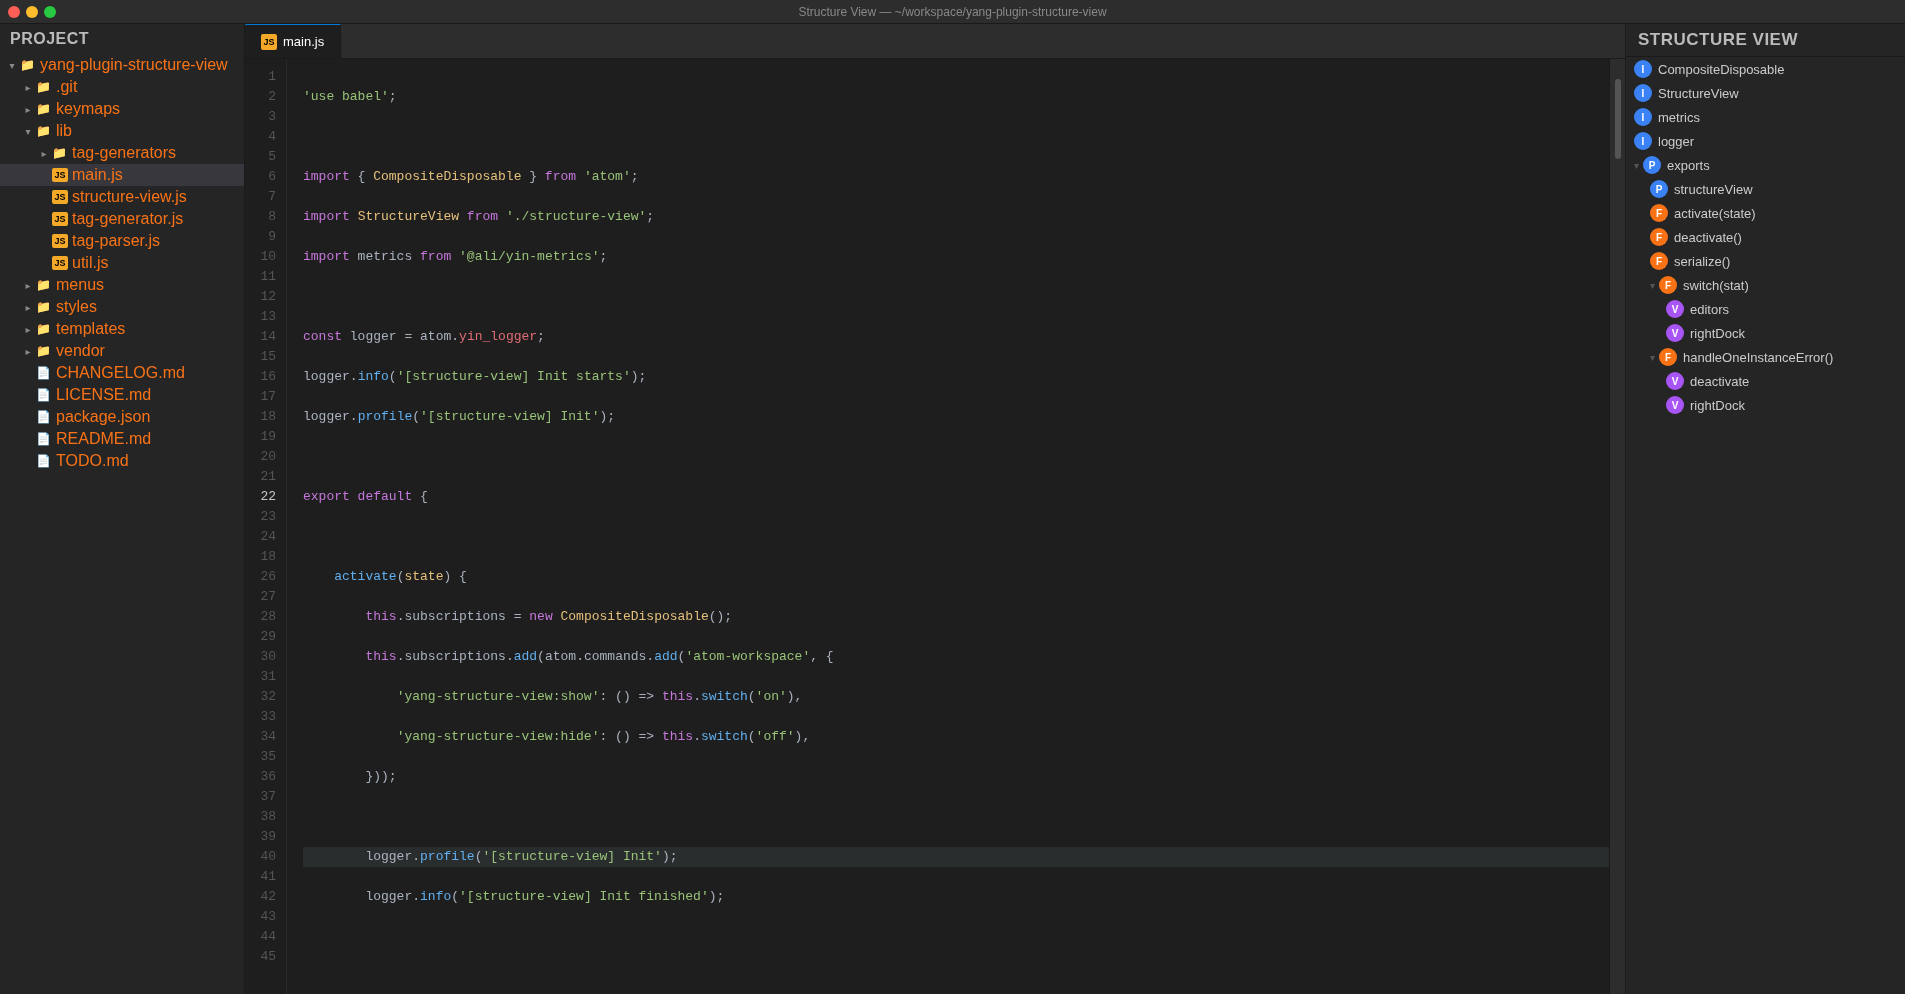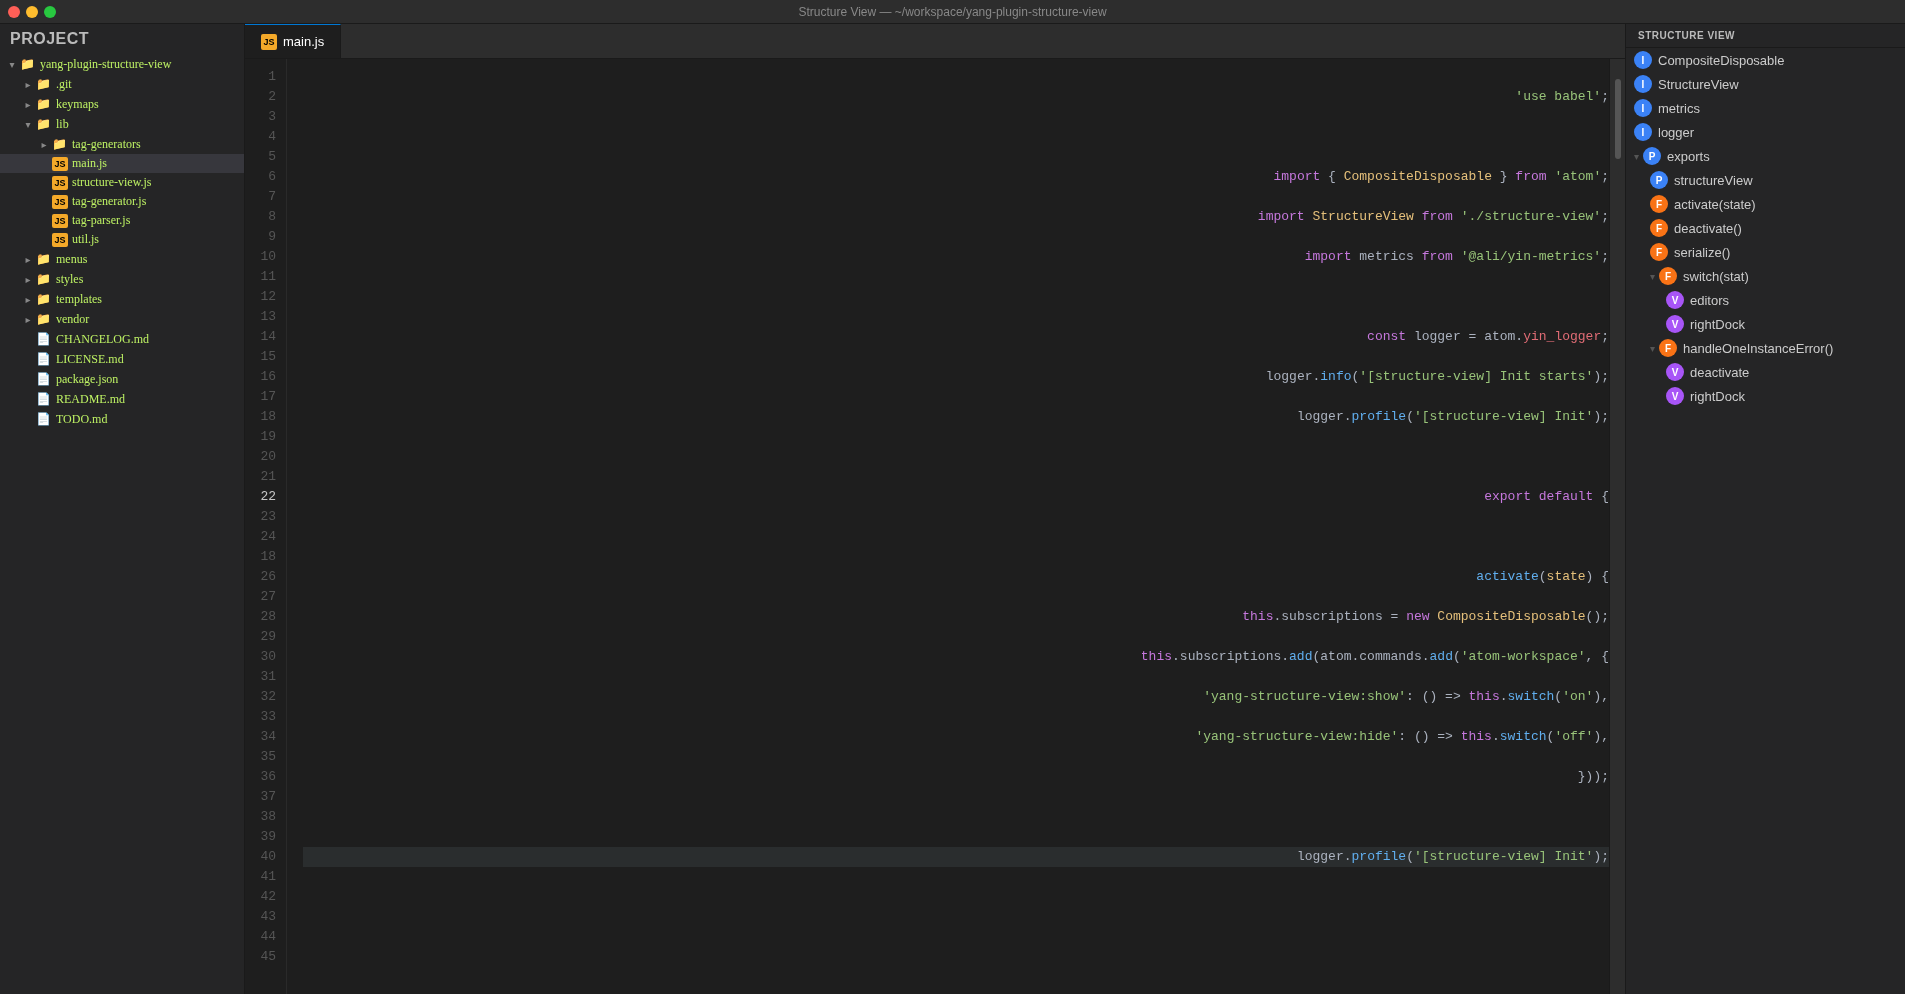--- a/index.html
+++ b/index.html
@@ -89,23 +89,22 @@
       width: 16px;
       height: 16px;
       flex-shrink: 0;
       display: inline-flex;
       align-items: center;
       justify-content: center;
       font-size: 12px;
       margin-right: 4px;
     }
     .item-label {
-      font-size: 12px;
-      color: #bef264;
-      font-family: Liberation Serif, serif;
+      font-size: 16px;
+      color: #f97316;
     }
 
     
     .editor-area {
       flex: 1;
       display: flex;
       flex-direction: column;
       overflow: hidden;
       background: #1e1e1e;
     }
@@ -173,21 +172,20 @@
     .line-num.current { color: #c6c6c6; }
     .code-content {
       flex: 1;
       padding: 8px 0 8px 16px;
       overflow-x: auto;
       white-space: pre;
     }
     .code-line {
       line-height: 20px;
       min-height: 20px;
-      text-align: right;
     }
     .code-line.highlighted { background: #2a2d2e; }
 
     
     .kw { color: #c678dd; }
     .str { color: #98c379; }
     .fn { color: #61afef; }
     .var { color: #e5c07b; }
     .punc { color: #abb2bf; }
     .prop { color: #e06c75; }
@@ -198,21 +196,21 @@
     .structure-panel {
       width: 280px;
       background: #252526;
       border-left: 1px solid #1a1a1a;
       display: flex;
       flex-direction: column;
       flex-shrink: 0;
     }
     .structure-header {
       padding: 6px 12px;
-      font-size: 10px;
+      font-size: 17px;
       text-transform: uppercase;
       color: #bbb;
       letter-spacing: 0.5px;
       font-weight: 600;
       border-bottom: 1px solid #1a1a1a;
     }
     .struct-item {
       display: flex;
       align-items: center;
       padding: 3px 8px;
@@ -449,20 +447,21 @@
 <div class="code-line"><span class="kw">export default</span><span class="plain"> {</span></div>
 <div class="code-line"> </div>
 <div class="code-line"><span class="plain">    </span><span class="fn">activate</span><span class="punc">(</span><span class="var">state</span><span class="punc">) {</span></div>
 <div class="code-line"><span class="plain">        </span><span class="kw">this</span><span class="punc">.</span><span class="plain">subscriptions </span><span class="punc">=</span><span class="plain"> </span><span class="kw">new</span><span class="plain"> </span><span class="cls">CompositeDisposable</span><span class="punc">();</span></div>
 <div class="code-line"><span class="plain">        </span><span class="kw">this</span><span class="punc">.</span><span class="plain">subscriptions</span><span class="punc">.</span><span class="fn">add</span><span class="punc">(</span><span class="plain">atom</span><span class="punc">.</span><span class="plain">commands</span><span class="punc">.</span><span class="fn">add</span><span class="punc">(</span><span class="str">'atom-workspace'</span><span class="punc">, {</span></div>
 <div class="code-line"><span class="plain">            </span><span class="str">'yang-structure-view:show'</span><span class="punc">:</span><span class="plain"> </span><span class="punc">() =&gt;</span><span class="plain"> </span><span class="kw">this</span><span class="punc">.</span><span class="fn">switch</span><span class="punc">(</span><span class="str">'on'</span><span class="punc">),</span></div>
 <div class="code-line"><span class="plain">            </span><span class="str">'yang-structure-view:hide'</span><span class="punc">:</span><span class="plain"> </span><span class="punc">() =&gt;</span><span class="plain"> </span><span class="kw">this</span><span class="punc">.</span><span class="fn">switch</span><span class="punc">(</span><span class="str">'off'</span><span class="punc">),</span></div>
 <div class="code-line"><span class="plain">        </span><span class="punc">}));</span></div>
 <div class="code-line"> </div>
 <div class="code-line highlighted"><span class="plain">        logger</span><span class="punc">.</span><span class="fn">profile</span><span class="punc">(</span><span class="str">'[structure-view] Init'</span><span class="punc">);</span></div>
+<div class="code-line"><span class="plain">        logger</span><span class="punc">.</span><span class="fn">info</span><span class="punc">(</span><span class="str">'[structure-view] Init finished'</span><span class="punc">);</span></div>
 
 
 
 
 
 
 
 
 
 

